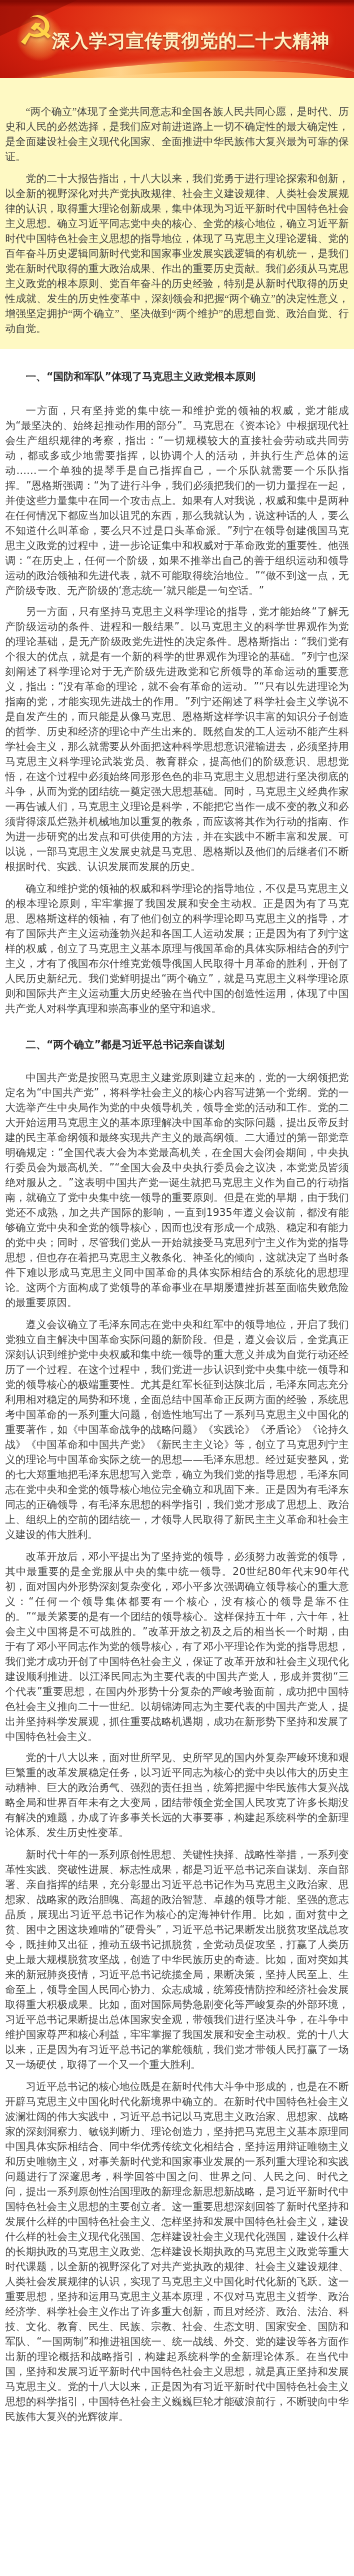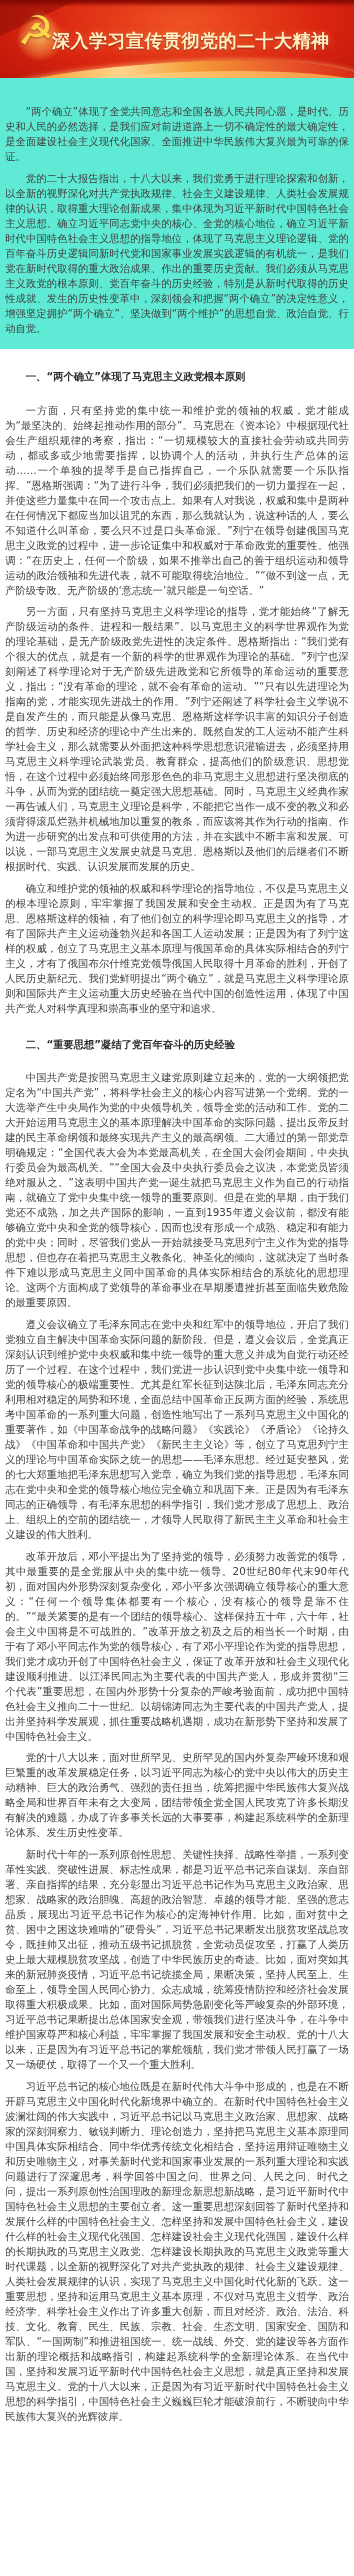--- a/index.html
+++ b/index.html
@@ -20,21 +20,21 @@
     background:linear-gradient(90deg,#ffe9bd 0%,#ffcf7d 45%,#ff9e45 100%);
     transform:rotate(-1.1deg);border-radius:60% 40% 0 0/100% 70% 0 0;}
   .emblem-glow{position:absolute;left:9.3px;top:7.2px;width:62px;height:62px;border-radius:50%;
     background:radial-gradient(closest-side,rgba(255,215,110,.75),rgba(255,180,70,.25) 60%,transparent 75%);}
   .emblem{position:absolute;left:17.5px;top:11.3px;font-size:41px;line-height:1;color:#ffd348;
     text-shadow:0 1px 2.6px rgba(110,15,0,.65),0 0 6.2px rgba(255,230,150,.6);}
   .banner-title{position:absolute;left:52px;top:29px;font-size:18px;font-weight:bold;
     letter-spacing:0.5px;white-space:nowrap;color:#ffefc0;
     text-shadow:0 1px 1.5px rgba(100,8,0,.6),0 0 7.2px rgba(255,225,150,.35);}
   
-  .intro{background:#5eead4;padding:26px 5.2px 6.2px;}
+  .intro{background:#fef9c3;padding:26px 5.2px 6.2px;font-family:Liberation Serif, serif;}
   
   .article{padding:0 5.2px;}
   p.body-p{font-size:10.3px;line-height:15px;color:#404040;text-align:justify;
     text-indent:2em;margin:0 0 6.7px;}
   h2.sec-h{font-size:10.3px;line-height:15px;color:#2d2d2d;font-weight:bold;
     text-indent:2em;margin:20.6px 0 18.5px;}
 </style>
 </head>
 <body>
 
@@ -48,26 +48,26 @@
   <span class="emblem">☭</span>
   <div class="banner-title">深入学习宣传贯彻党的二十大精神</div>
 </div>
 
 <div class="intro">
   <p class="body-p">“两个确立”体现了全党共同意志和全国各族人民共同心愿，是时代、历史和人民的必然选择，是我们应对前进道路上一切不确定性的最大确定性，是全面建设社会主义现代化国家、全面推进中华民族伟大复兴最为可靠的保证。</p>
   <p class="body-p">党的二十大报告指出，十八大以来，我们党勇于进行理论探索和创新，以全新的视野深化对共产党执政规律、社会主义建设规律、人类社会发展规律的认识，取得重大理论创新成果，集中体现为习近平新时代中国特色社会主义思想。确立习近平同志党中央的核心、全党的核心地位，确立习近平新时代中国特色社会主义思想的指导地位，体现了马克思主义理论逻辑、党的百年奋斗历史逻辑同新时代党和国家事业发展实践逻辑的有机统一，是我们党在新时代取得的重大政治成果、作出的重要历史贡献。我们必须从马克思主义政党的根本原则、党百年奋斗的历史经验，特别是从新时代取得的历史性成就、发生的历史性变革中，深刻领会和把握“两个确立”的决定性意义，增强坚定拥护“两个确立”、坚决做到“两个维护”的思想自觉、政治自觉、行动自觉。</p>
 </div>
 
 <div class="article">
-  <h2 class="sec-h">一、“两个确立”体现了马克思主义政党根本原则</h2>
+  <h2 class="sec-h">一、“国防和军队”体现了马克思主义政党根本原则</h2>
   <p class="body-p">一方面，只有坚持党的集中统一和维护党的领袖的权威，党才能成为“最坚决的、始终起推动作用的部分”。马克思在《资本论》中根据现代社会生产组织规律的考察，指出：“一切规模较大的直接社会劳动或共同劳动，都或多或少地需要指挥，以协调个人的活动，并执行生产总体的运动……一个单独的提琴手是自己指挥自己，一个乐队就需要一个乐队指挥。”恩格斯强调：“为了进行斗争，我们必须把我们的一切力量捏在一起，并使这些力量集中在同一个攻击点上。如果有人对我说，权威和集中是两种在任何情况下都应当加以诅咒的东西，那么我就认为，说这种话的人，要么不知道什么叫革命，要么只不过是口头革命派。”列宁在领导创建俄国马克思主义政党的过程中，进一步论证集中和权威对于革命政党的重要性。他强调：“在历史上，任何一个阶级，如果不推举出自己的善于组织运动和领导运动的政治领袖和先进代表，就不可能取得统治地位。”“做不到这一点，无产阶级专政、无产阶级的‘意志统一’就只能是一句空话。”</p>
   <p class="body-p">另一方面，只有坚持马克思主义科学理论的指导，党才能始终“了解无产阶级运动的条件、进程和一般结果”。以马克思主义的科学世界观作为党的理论基础，是无产阶级政党先进性的决定条件。恩格斯指出：“我们党有个很大的优点，就是有一个新的科学的世界观作为理论的基础。”列宁也深刻阐述了科学理论对于无产阶级先进政党和它所领导的革命运动的重要意义，指出：“没有革命的理论，就不会有革命的运动。”“只有以先进理论为指南的党，才能实现先进战士的作用。”列宁还阐述了科学社会主义学说不是自发产生的，而只能是从像马克思、恩格斯这样学识丰富的知识分子创造的哲学、历史和经济的理论中产生出来的。既然自发的工人运动不能产生科学社会主义，那么就需要从外面把这种科学思想意识灌输进去，必须坚持用马克思主义科学理论武装党员、教育群众，提高他们的阶级意识、思想觉悟，在这个过程中必须始终同形形色色的非马克思主义思想进行坚决彻底的斗争，从而为党的团结统一奠定强大思想基础。同时，马克思主义经典作家一再告诫人们，马克思主义理论是科学，不能把它当作一成不变的教义和必须背得滚瓜烂熟并机械地加以重复的教条，而应该将其作为行动的指南、作为进一步研究的出发点和可供使用的方法，并在实践中不断丰富和发展。可以说，一部马克思主义发展史就是马克思、恩格斯以及他们的后继者们不断根据时代、实践、认识发展而发展的历史。</p>
   <p class="body-p">确立和维护党的领袖的权威和科学理论的指导地位，不仅是马克思主义的根本理论原则，牢牢掌握了我国发展和安全主动权。正是因为有了马克思、恩格斯这样的领袖，有了他们创立的科学理论即马克思主义的指导，才有了国际共产主义运动蓬勃兴起和各国工人运动发展；正是因为有了列宁这样的权威，创立了马克思主义基本原理与俄国革命的具体实际相结合的列宁主义，才有了俄国布尔什维克党领导俄国人民取得十月革命的胜利，开创了人民历史新纪元。我们党鲜明提出“两个确立”，就是马克思主义科学理论原则和国际共产主义运动重大历史经验在当代中国的创造性运用，体现了中国共产党人对科学真理和崇高事业的坚守和追求。</p>
 
-  <h2 class="sec-h">二、“重要思想”凝结了党百年奋斗的历史经验</h2>
+  <h2 class="sec-h">二、“两个确立”都是习近平总书记亲自谋划</h2>
   <p class="body-p">中国共产党是按照马克思主义建党原则建立起来的，党的一大纲领把党定名为“中国共产党”，将科学社会主义的核心内容写进第一个党纲。党的一大选举产生中央局作为党的中央领导机关，领导全党的活动和工作。党的二大开始运用马克思主义的基本原理解决中国革命的实际问题，提出反帝反封建的民主革命纲领和最终实现共产主义的最高纲领。二大通过的第一部党章明确规定：“全国代表大会为本党最高机关，在全国大会闭会期间，中央执行委员会为最高机关。”“全国大会及中央执行委员会之议决，本党党员皆须绝对服从之。”这表明中国共产党一诞生就把马克思主义作为自己的行动指南，就确立了党中央集中统一领导的重要原则。但是在党的早期，由于我们党还不成熟，加之共产国际的影响，一直到1935年遵义会议前，都没有能够确立党中央和全党的领导核心，因而也没有形成一个成熟、稳定和有能力的党中央；同时，尽管我们党从一开始就接受马克思列宁主义作为党的指导思想，但也存在着把马克思主义教条化、神圣化的倾向，这就决定了当时条件下难以形成马克思主义同中国革命的具体实际相结合的系统化的思想理论。这两个方面构成了党领导的革命事业在早期屡遭挫折甚至面临失败危险的最重要原因。</p>
   <p class="body-p">遵义会议确立了毛泽东同志在党中央和红军中的领导地位，开启了我们党独立自主解决中国革命实际问题的新阶段。但是，遵义会议后，全党真正深刻认识到维护党中央权威和集中统一领导的重大意义并成为自觉行动还经历了一个过程。在这个过程中，我们党进一步认识到党中央集中统一领导和党的领导核心的极端重要性。尤其是红军长征到达陕北后，毛泽东同志充分利用相对稳定的局势和环境，全面总结中国革命正反两方面的经验，系统思考中国革命的一系列重大问题，创造性地写出了一系列马克思主义中国化的重要著作，如《中国革命战争的战略问题》《实践论》《矛盾论》《论持久战》《中国革命和中国共产党》《新民主主义论》等，创立了马克思列宁主义的理论与中国革命实际之统一的思想——毛泽东思想。经过延安整风，党的七大郑重地把毛泽东思想写入党章，确立为我们党的指导思想，毛泽东同志在党中央和全党的领导核心地位完全确立和巩固下来。正是因为有毛泽东同志的正确领导，有毛泽东思想的科学指引，我们党才形成了思想上、政治上、组织上的空前的团结统一，才领导人民取得了新民主主义革命和社会主义建设的伟大胜利。</p>
   <p class="body-p">改革开放后，邓小平提出为了坚持党的领导，必须努力改善党的领导，其中最重要的是全党服从中央的集中统一领导。20世纪80年代末90年代初，面对国内外形势深刻复杂变化，邓小平多次强调确立领导核心的重大意义：“任何一个领导集体都要有一个核心，没有核心的领导是靠不住的。”“最关紧要的是有一个团结的领导核心。这样保持五十年，六十年，社会主义中国将是不可战胜的。”改革开放之初及之后的相当长一个时期，由于有了邓小平同志作为党的领导核心，有了邓小平理论作为党的指导思想，我们党才成功开创了中国特色社会主义，保证了改革开放和社会主义现代化建设顺利推进。以江泽民同志为主要代表的中国共产党人，形成并贯彻“三个代表”重要思想，在国内外形势十分复杂的严峻考验面前，成功把中国特色社会主义推向二十一世纪。以胡锦涛同志为主要代表的中国共产党人，提出并坚持科学发展观，抓住重要战略机遇期，成功在新形势下坚持和发展了中国特色社会主义。</p>
 
   <p class="body-p">党的十八大以来，面对世所罕见、史所罕见的国内外复杂严峻环境和艰巨繁重的改革发展稳定任务，以习近平同志为核心的党中央以伟大的历史主动精神、巨大的政治勇气、强烈的责任担当，统筹把握中华民族伟大复兴战略全局和世界百年未有之大变局，团结带领全党全国人民攻克了许多长期没有解决的难题，办成了许多事关长远的大事要事，构建起系统科学的全新理论体系、发生历史性变革。</p>
   <p class="body-p">新时代十年的一系列原创性思想、关键性抉择、战略性举措，一系列变革性实践、突破性进展、标志性成果，都是习近平总书记亲自谋划、亲自部署、亲自指挥的结果，充分彰显出习近平总书记作为马克思主义政治家、思想家、战略家的政治胆魄、高超的政治智慧、卓越的领导才能、坚强的意志品质，展现出习近平总书记作为核心的定海神针作用。比如，面对贫中之贫、困中之困这块难啃的“硬骨头”，习近平总书记果断发出脱贫攻坚战总攻令，既挂帅又出征，推动五级书记抓脱贫，全党动员促攻坚，打赢了人类历史上最大规模脱贫攻坚战，创造了中华民族历史的奇迹。比如，面对突如其来的新冠肺炎疫情，习近平总书记统揽全局，果断决策，坚持人民至上、生命至上，领导全国人民同心协力、众志成城，统筹疫情防控和经济社会发展取得重大积极成果。比如，面对国际局势急剧变化等严峻复杂的外部环境，习近平总书记果断提出总体国家安全观，带领我们进行坚决斗争，在斗争中维护国家尊严和核心利益，牢牢掌握了我国发展和安全主动权。党的十八大以来，正是因为有习近平总书记的掌舵领航，我们党才带领人民打赢了一场又一场硬仗，取得了一个又一个重大胜利。</p>
   <p class="body-p">习近平总书记的核心地位既是在新时代伟大斗争中形成的，也是在不断开辟马克思主义中国化时代化新境界中确立的。在新时代中国特色社会主义波澜壮阔的伟大实践中，习近平总书记以马克思主义政治家、思想家、战略家的深刻洞察力、敏锐判断力、理论创造力，坚持把马克思主义基本原理同中国具体实际相结合、同中华优秀传统文化相结合，坚持运用辩证唯物主义和历史唯物主义，对事关新时代党和国家事业发展的一系列重大理论和实践问题进行了深邃思考，科学回答中国之问、世界之问、人民之问、时代之问，提出一系列原创性治国理政的新理念新思想新战略，是习近平新时代中国特色社会主义思想的主要创立者。这一重要思想深刻回答了新时代坚持和发展什么样的中国特色社会主义、怎样坚持和发展中国特色社会主义，建设什么样的社会主义现代化强国、怎样建设社会主义现代化强国，建设什么样的长期执政的马克思主义政党、怎样建设长期执政的马克思主义政党等重大时代课题，以全新的视野深化了对共产党执政的规律、社会主义建设规律、人类社会发展规律的认识，实现了马克思主义中国化时代化新的飞跃。这一重要思想，坚持和运用马克思主义基本原理，不仅对马克思主义哲学、政治经济学、科学社会主义作出了许多重大创新，而且对经济、政治、法治、科技、文化、教育、民生、民族、宗教、社会、生态文明、国家安全、国防和军队、“一国两制”和推进祖国统一、统一战线、外交、党的建设等各方面作出新的理论概括和战略指引，构建起系统科学的全新理论体系。在当代中国，坚持和发展习近平新时代中国特色社会主义思想，就是真正坚持和发展马克思主义。党的十八大以来，正是因为有习近平新时代中国特色社会主义思想的科学指引，中国特色社会主义巍巍巨轮才能破浪前行，不断驶向中华民族伟大复兴的光辉彼岸。</p>
 
 </div>
 

